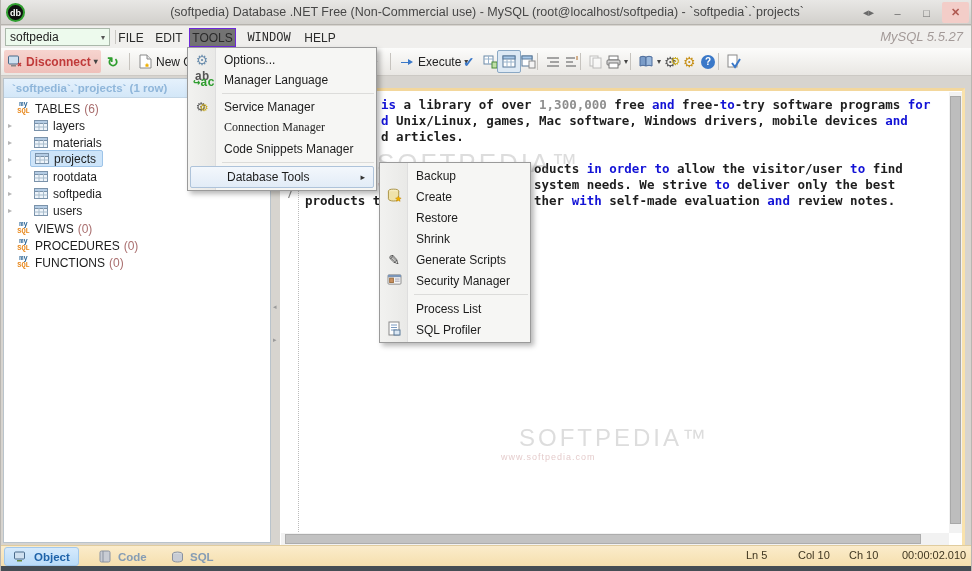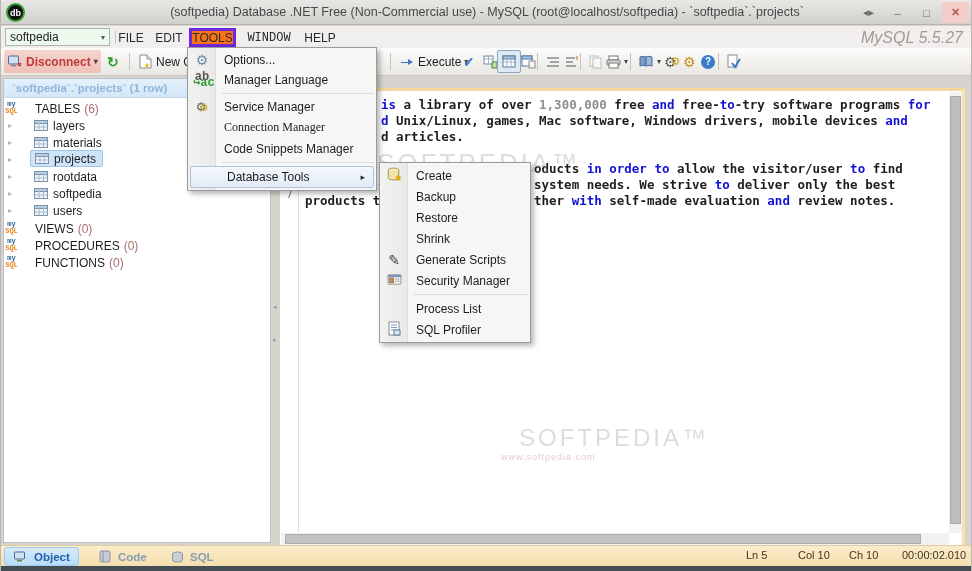--- a/index.html
+++ b/index.html
@@ -22,22 +22,22 @@
 
   
   .menubar { position:absolute; left:0; top:26px; width:972px; height:22px; background:#f0efed; }
   .db-combo { position:absolute; left:4px; top:2px; width:105px; height:18px; background:#edfaed;
               border:1px solid #aab8aa; font-size:12px; color:#222; display:flex; align-items:center;
               padding:0 4px; }
   .db-combo .arrow { margin-left:auto; font-size:8px; color:#555; }
   .combo-sep { position:absolute; left:114px; top:4px; height:14px; border-left:1px solid #c9c7c3; }
   .mitem { position:absolute; top:2px; height:19px; display:flex; align-items:center; justify-content:center;
            font-size:12px; color:#2a2a2a; }
-  .mitem.open { background:#f97316; border:3px solid #6d28d9; }
-  .version { position:absolute; right:10px; top:3px; font-size:16px; font-style:italic; color:#a39a98; }
+  .mitem.open { background:#737373; border:1px solid #6d28d9; }
+  .version { position:absolute; right:10px; top:3px; font-size:13px; font-style:italic; color:#a39a98; }
 
   
   .toolbar { position:absolute; left:0; top:48px; width:972px; height:28px;
              background:linear-gradient(#fcfcfb,#e9e7e3); border-bottom:1px solid #ccc9c4; }
   .tbtn { position:absolute; top:2px; height:23px; display:flex; align-items:center; gap:3px;
           font-size:12px; color:#222; padding:0 3px; border-radius:2px; }
   .disconnect { left:3px; background:linear-gradient(#f6d4cf,#efc0ba); color:#c03a3a; font-weight:bold; }
   .timer { position:absolute; left:50px; top:64px; font-size:7.5px; font-style:italic; color:#b06058; }
   .tsep { position:absolute; top:5px; height:17px; border-left:1px solid #c6c3be; }
   .glyph { font-size:14px; line-height:1; }
@@ -46,21 +46,21 @@
   .pressed { border:1px solid #8aa8c4; background:#dde9f4; border-radius:2px; }
 
   
   .sidebar { position:absolute; left:2px; top:78px; width:268px; height:465px; background:#fff;
              border:1px solid #b9c3cb; }
   .side-header { height:19px; background:linear-gradient(#e5f1fc,#d3e7f8); border-bottom:1px solid #c3d6e6;
                  font-size:11.5px; font-weight:bold; color:#8fb6da; display:flex; align-items:center; padding-left:8px; }
   .trow { position:absolute; height:17px; display:flex; align-items:center; font-size:12px; color:#1d1d1d; }
   .trow .arrow { position:absolute; left:5px; font-size:8px; color:#b4b4b4; }
   .tbl-icon { position:absolute; left:30px; }
-  .sec-icon { position:absolute; left:0; width:17px; height:15px; line-height:7px; text-align:center; }
+  .sec-icon { position:absolute; left:12px; width:17px; height:15px; line-height:7px; text-align:center; }
   .sec-icon .my { display:block; font-size:7px; font-weight:bold; color:#2a6496; font-family:"Liberation Mono",monospace; }
   .sec-icon .sql { display:block; font-size:7px; font-weight:bold; color:#e8881d; font-family:"Liberation Mono",monospace; }
   .sec-label { position:absolute; left:32px; font-weight:normal; }
   .tbl-label { position:absolute; left:50px; }
   .count { color:#a96e6e; margin-left:4px; }
   .sel-wrap { position:absolute; left:27px; top:-1px; height:17px; padding:0 6px 0 23px;
               background:#cde4f9; border:1px solid #9ec4e8; border-radius:2px; display:flex; align-items:center; }
   .splitter { position:absolute; left:272px; top:78px; width:6px; height:465px; }
   .split-arrow { position:absolute; left:0; font-size:7px; color:#9a9a9a; }
 
@@ -489,31 +489,31 @@
     <div class="psep"></div>
     <div class="pmi hl">
       <span>Database Tools</span>
       <span class="sub-arrow">▸</span>
     </div>
   </div>
 
   <div class="popup menu-sub">
     <div class="icol"></div>
     <div class="pmi">
+      <span>Backup</span>
+    </div>
+    <div class="pmi">
       <span class="mi-icon">
         <svg width="15" height="15" viewBox="0 0 16 16">
             <ellipse cx="7" cy="3.5" rx="5.5" ry="2.3" fill="#f5ecc2" stroke="#a89040"></ellipse>
             <path d="M1.5 3.5 v8 c0 1.4 2.5 2.4 5.5 2.4 s5.5-1 5.5-2.4 v-8" fill="#efe2aa" stroke="#a89040"></path>
             <path d="M12 8.5 l1 1.9 2.1.3-1.5 1.5.4 2.1-1.9-1-1.9 1 .4-2.1-1.5-1.5 2.1-.3z" fill="#f0b000" stroke="#b07800" stroke-width="0.4"></path>
           </svg>
       </span>
       <span>Create</span>
-    </div>
-    <div class="pmi">
-      <span>Backup</span>
     </div>
     <div class="pmi">
       <span>Restore</span>
     </div>
     <div class="pmi">
       <span>Shrink</span>
     </div>
     <div class="pmi">
       <span class="mi-icon glyph" style="color:#3a3a3a;">✎</span>
       <span>Generate Scripts</span>

